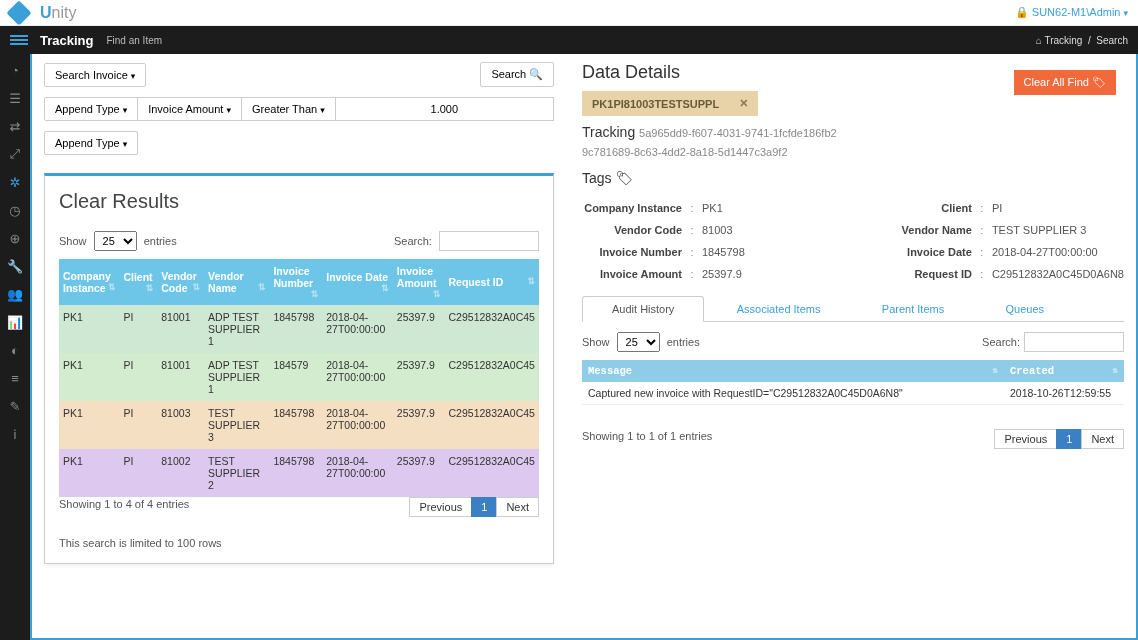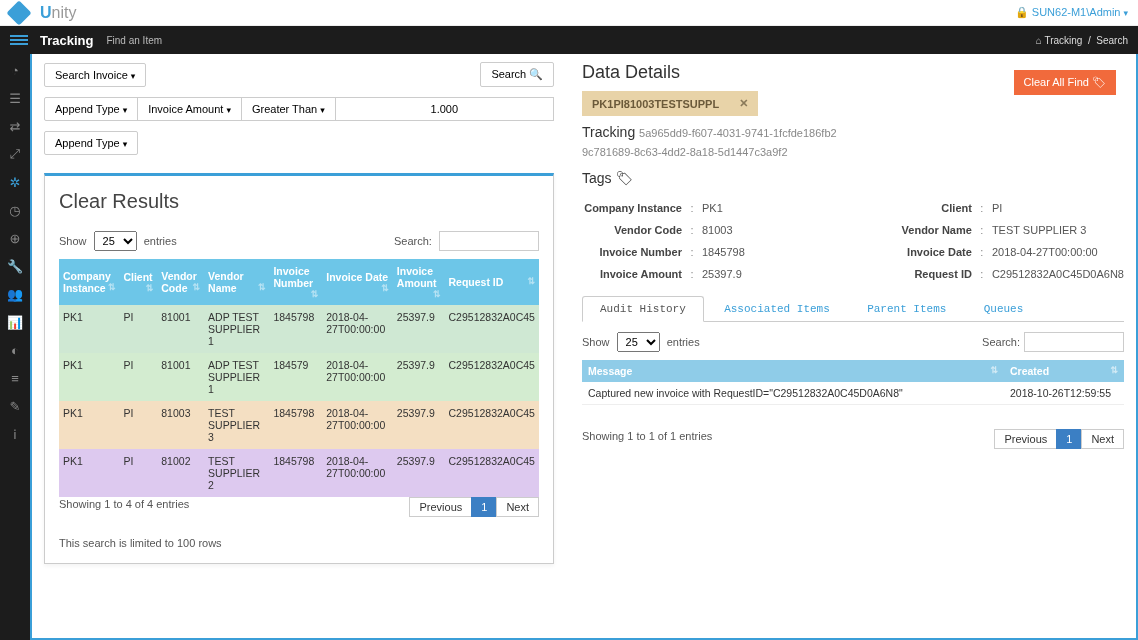--- a/index.html
+++ b/index.html
@@ -55,24 +55,24 @@
 .tracking-line { font-size: 14px; color: #333; margin-bottom: 6px; }
 .tracking-line span.uuid { font-size: 11px; color: #888; font-weight: 400; }
 .uuid2 { font-size: 11px; color: #888; margin-bottom: 12px; display: block; }
 .tags-line { font-size: 14px; color: #333; margin-bottom: 16px; }
 .kv-grid { display: grid; grid-template-columns: 1fr 1fr; column-gap: 40px; row-gap: 10px; margin-bottom: 16px; }
 .kv { display: flex; font-size: 11px; }
 .kv .k { width: 100px; text-align: right; font-weight: 600; color: #444; }
 .kv .c { width: 20px; text-align: center; color: #888; }
 .kv .v { flex: 1; color: #555; }
 .subtabs { border-bottom: 1px solid #ccc; margin-bottom: 10px; }
-.subtab { display: inline-block; padding: 6px 17px; font-size: 11px; color: #3b9fd8; cursor: pointer; font-family: Liberation Mono, monospace; }
+.subtab { display: inline-block; padding: 6px 29px; font-size: 11px; color: #3b9fd8; cursor: pointer; }
 .subtab.active { border: 1px solid #ccc; border-bottom: 1px solid #fff; margin-bottom: -1px; color: #555; border-radius: 3px 3px 0 0; }
 table.audit { width: 100%; border-collapse: collapse; font-size: 10.5px; }
-table.audit th { background: #8fcce8; color: #fff; padding: 5px 6px; text-align: left; font-weight: 600; }
+table.audit th { background: #8fcce8; color: #fff; padding: 5px 6px; text-align: left; font-weight: 600; font-family: Liberation Mono, monospace; }
 table.audit th .sort { float: right; opacity: 0.6; font-size: 9px; }
 table.audit td { padding: 5px 6px; border-bottom: 1px solid #eee; }
 .caret { font-size: 9px; margin-left: 3px; }
 </style>
 </head>
 <body>
 
 <div class="topbar">
   <div class="logo-diamond"></div>
   <div class="logo-text"><b>U</b><span>nity</span></div>

